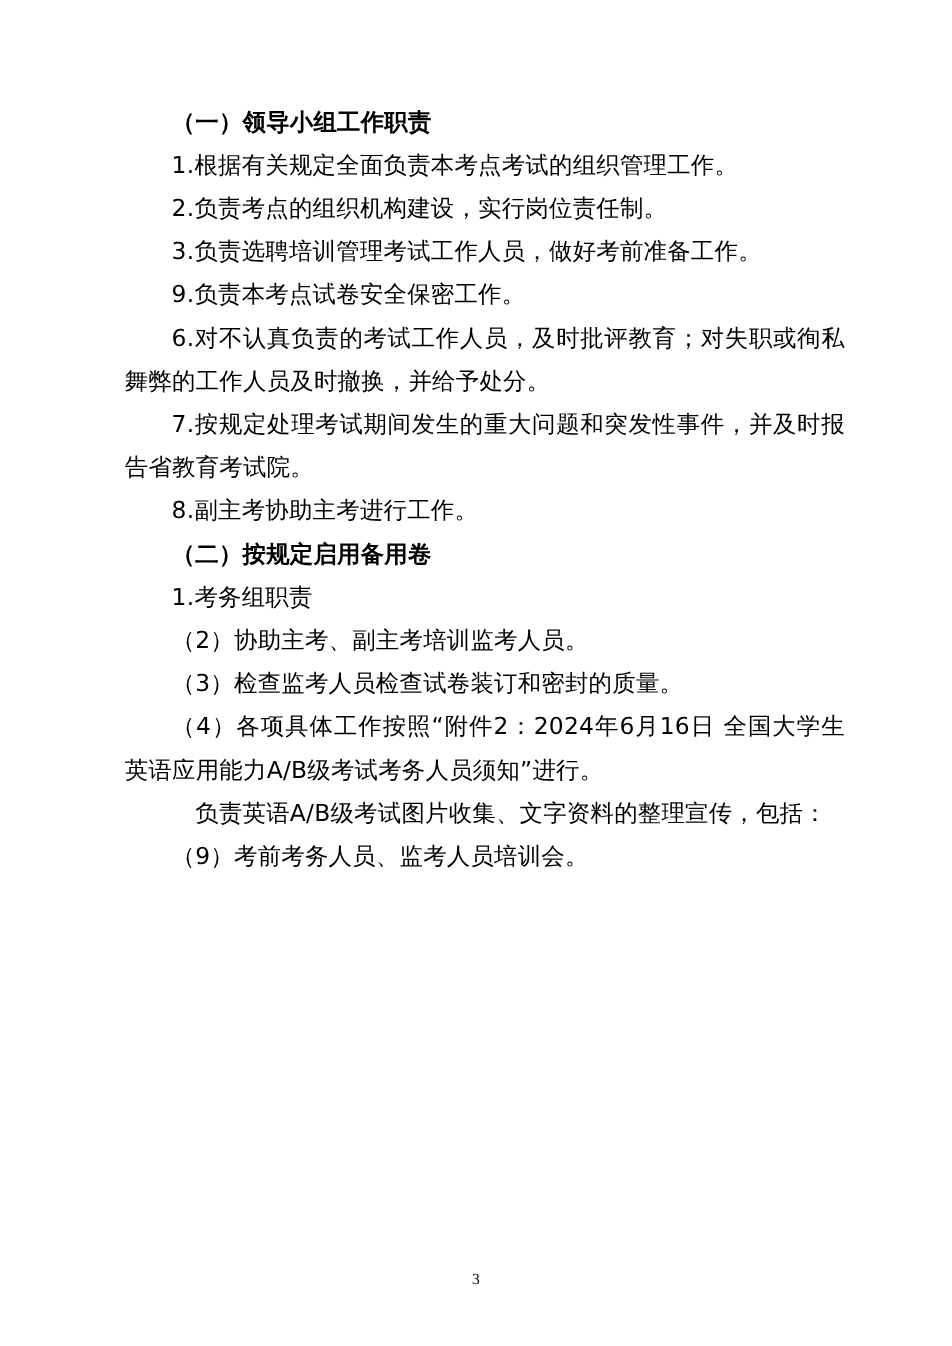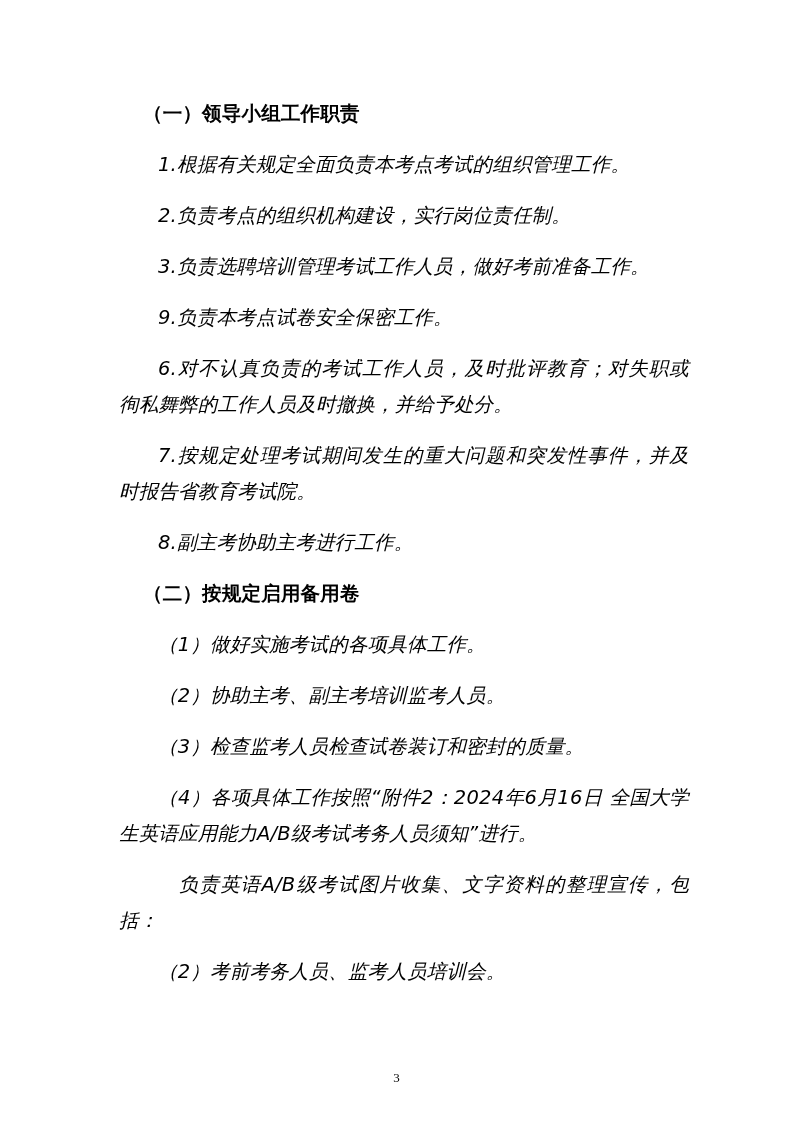--- a/index.html
+++ b/index.html
@@ -11,39 +11,38 @@
     height: 1122px;
     background: #ffffff;
     font-family: "DejaVu Sans", sans-serif;
     color: #000000;
     position: relative;
     overflow: hidden;
   }
   .page {
     position: absolute;
     left: 0;
-    top: 12px;
+    top: 0;
     width: 793px;
     height: 866px;
     box-sizing: border-box;
   }
   .content {
     position: absolute;
     left: 104px;
     top: 84px;
     width: 600px;
   }
   .para {
     font-size: 19.5px;
     line-height: 36px;
     text-align: justify;
     text-justify: inter-ideograph;
-    margin: 15px;
+    margin: 0;
     letter-spacing: 0.2px;
-    font-style: italic;
   }
   .indent {
     text-indent: 2em;
   }
   .heading {
     font-weight: bold;
     font-size: 19.5px;
     line-height: 36px;
     margin: 0;
     text-indent: 2em;
@@ -69,23 +68,23 @@
     <p class="heading">（一）领导小组工作职责</p>
     <p class="para indent">1.根据有关规定全面负责本考点考试的组织管理工作。</p>
     <p class="para indent">2.负责考点的组织机构建设，实行岗位责任制。</p>
     <p class="para indent">3.负责选聘培训管理考试工作人员，做好考前准备工作。</p>
     <p class="para indent">9.负责本考点试卷安全保密工作。</p>
     <p class="para indent">6.对不认真负责的考试工作人员，及时批评教育；对失职或徇私舞弊的工作人员及时撤换，并给予处分。</p>
     <p class="para indent">7.按规定处理考试期间发生的重大问题和突发性事件，并及时报告省教育考试院。</p>
     <p class="para indent">8.副主考协助主考进行工作。</p>
 
     <p class="heading">（二）按规定启用备用卷</p>
-    <p class="para indent">（1）做好实施考试的各项具体工作。</p>
+    <p class="para indent">1.考务组职责</p>
     <p class="para indent">（2）协助主考、副主考培训监考人员。</p>
     <p class="para indent">（3）检查监考人员检查试卷装订和密封的质量。</p>
     <p class="para indent">（4）各项具体工作按照“附件2：2024年6月16日 全国大学生英语应用能力A/B级考试考务人员须知”进行。</p>
     <p class="para indent">　负责英语A/B级考试图片收集、文字资料的整理宣传，包括：</p>
-    <p class="para indent">（2）考前考务人员、监考人员培训会。</p>
+    <p class="para indent">（9）考前考务人员、监考人员培训会。</p>
 
   </div>
 
   <div class="page-number">3</div>
 </div>
 
 </body></html>

